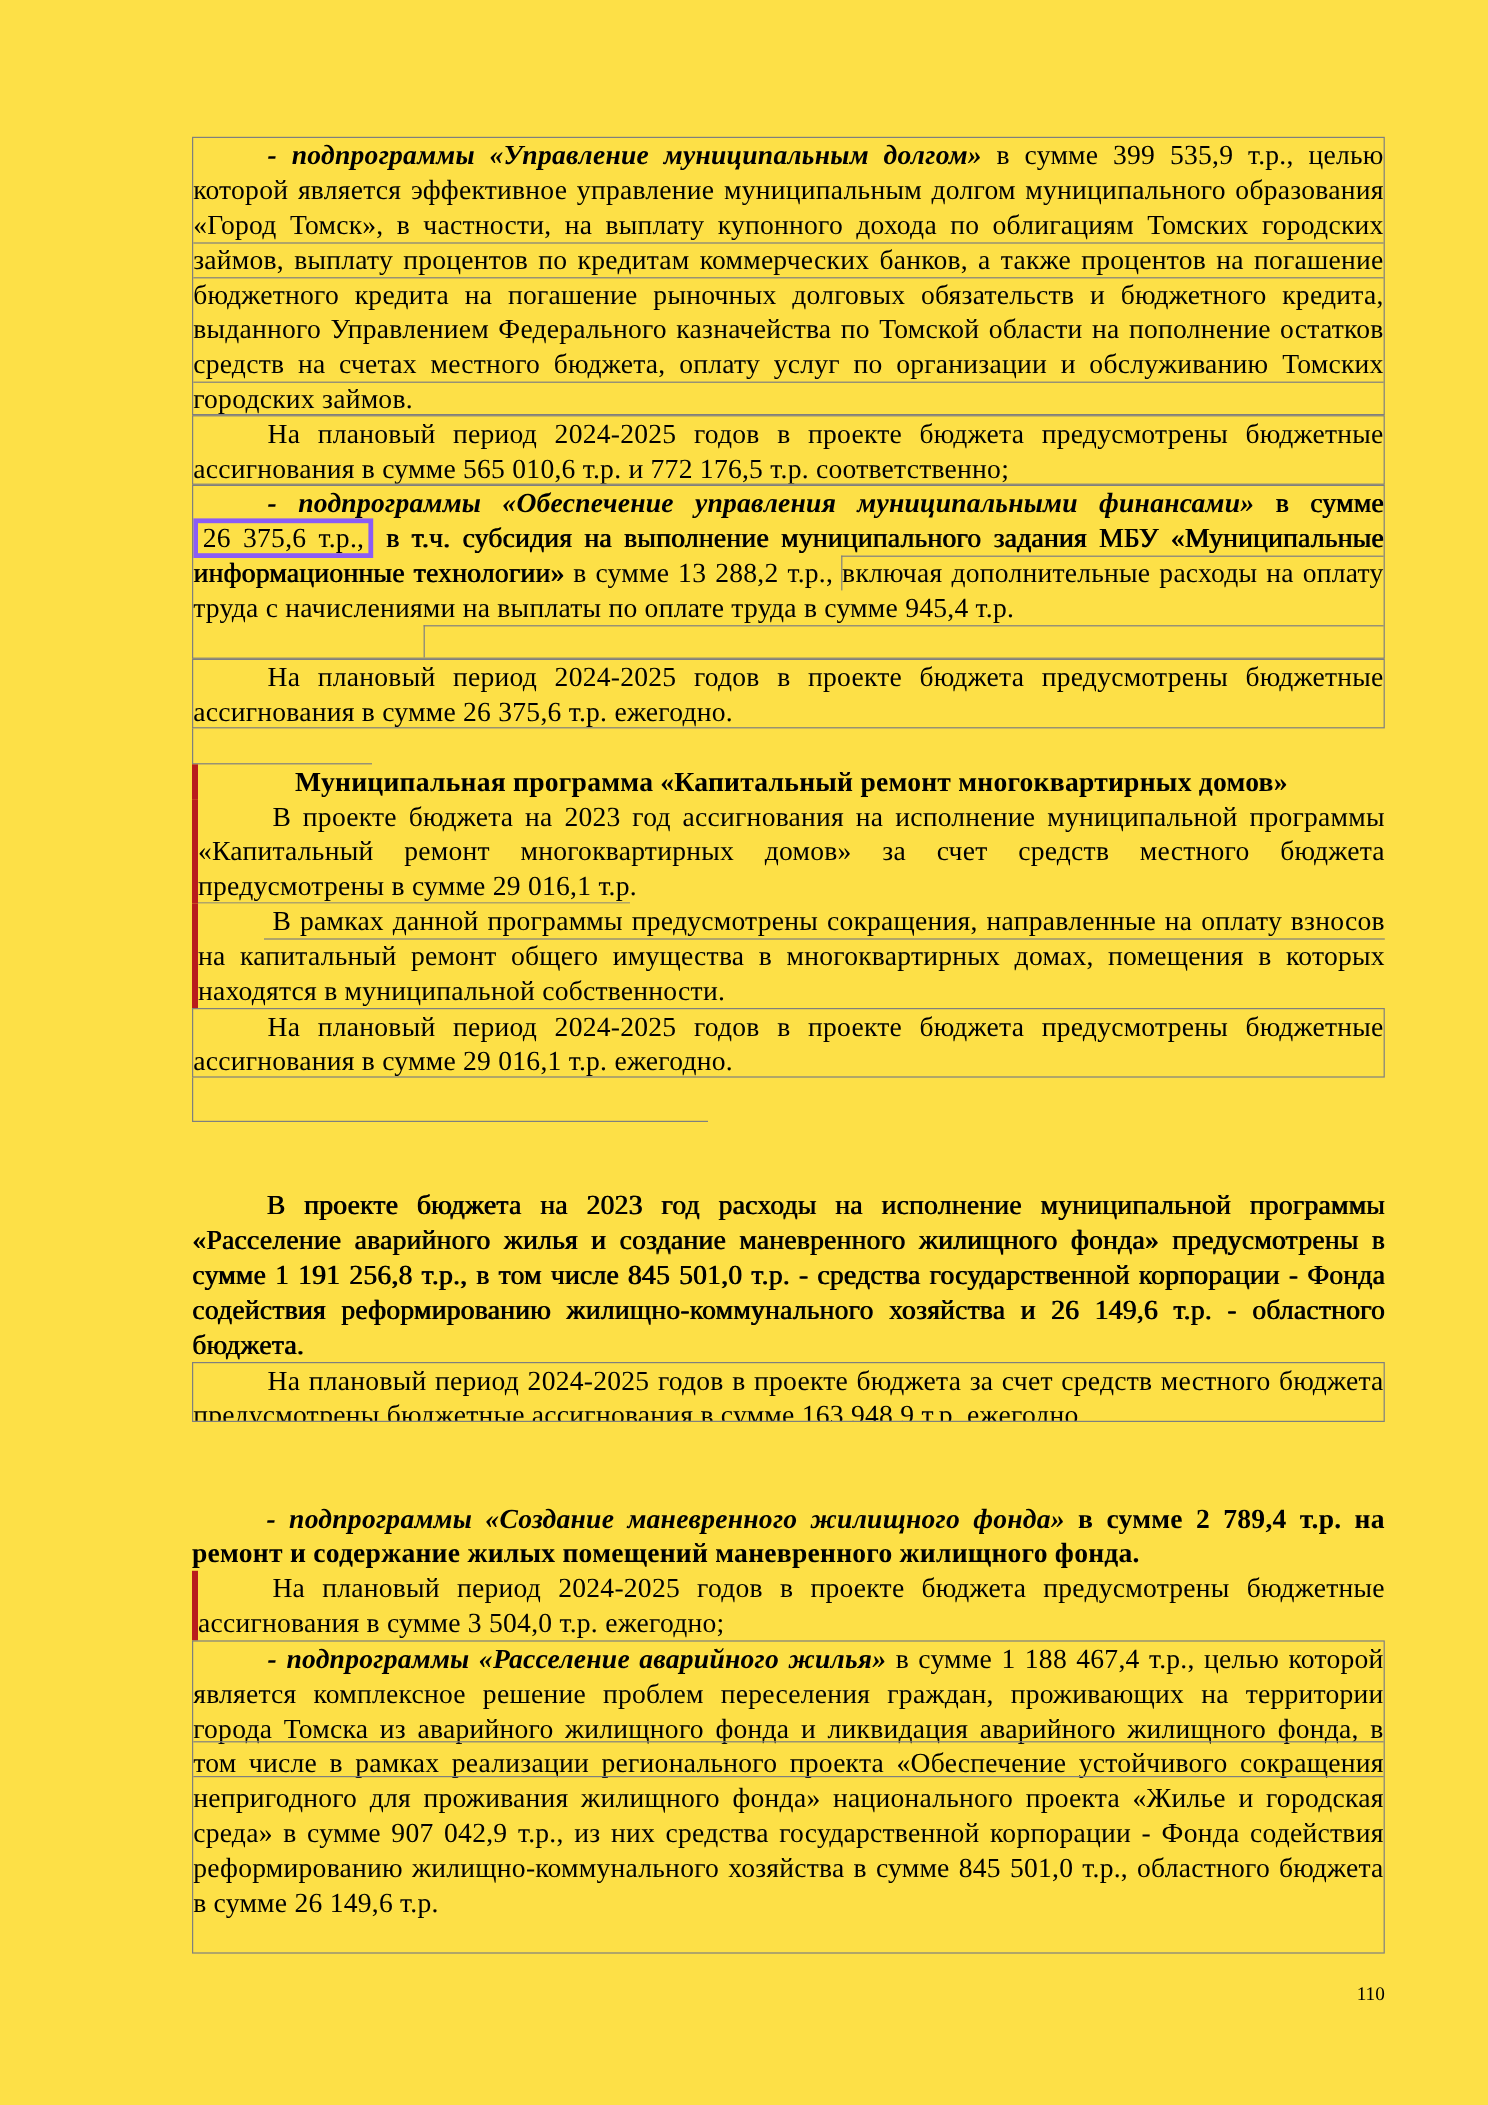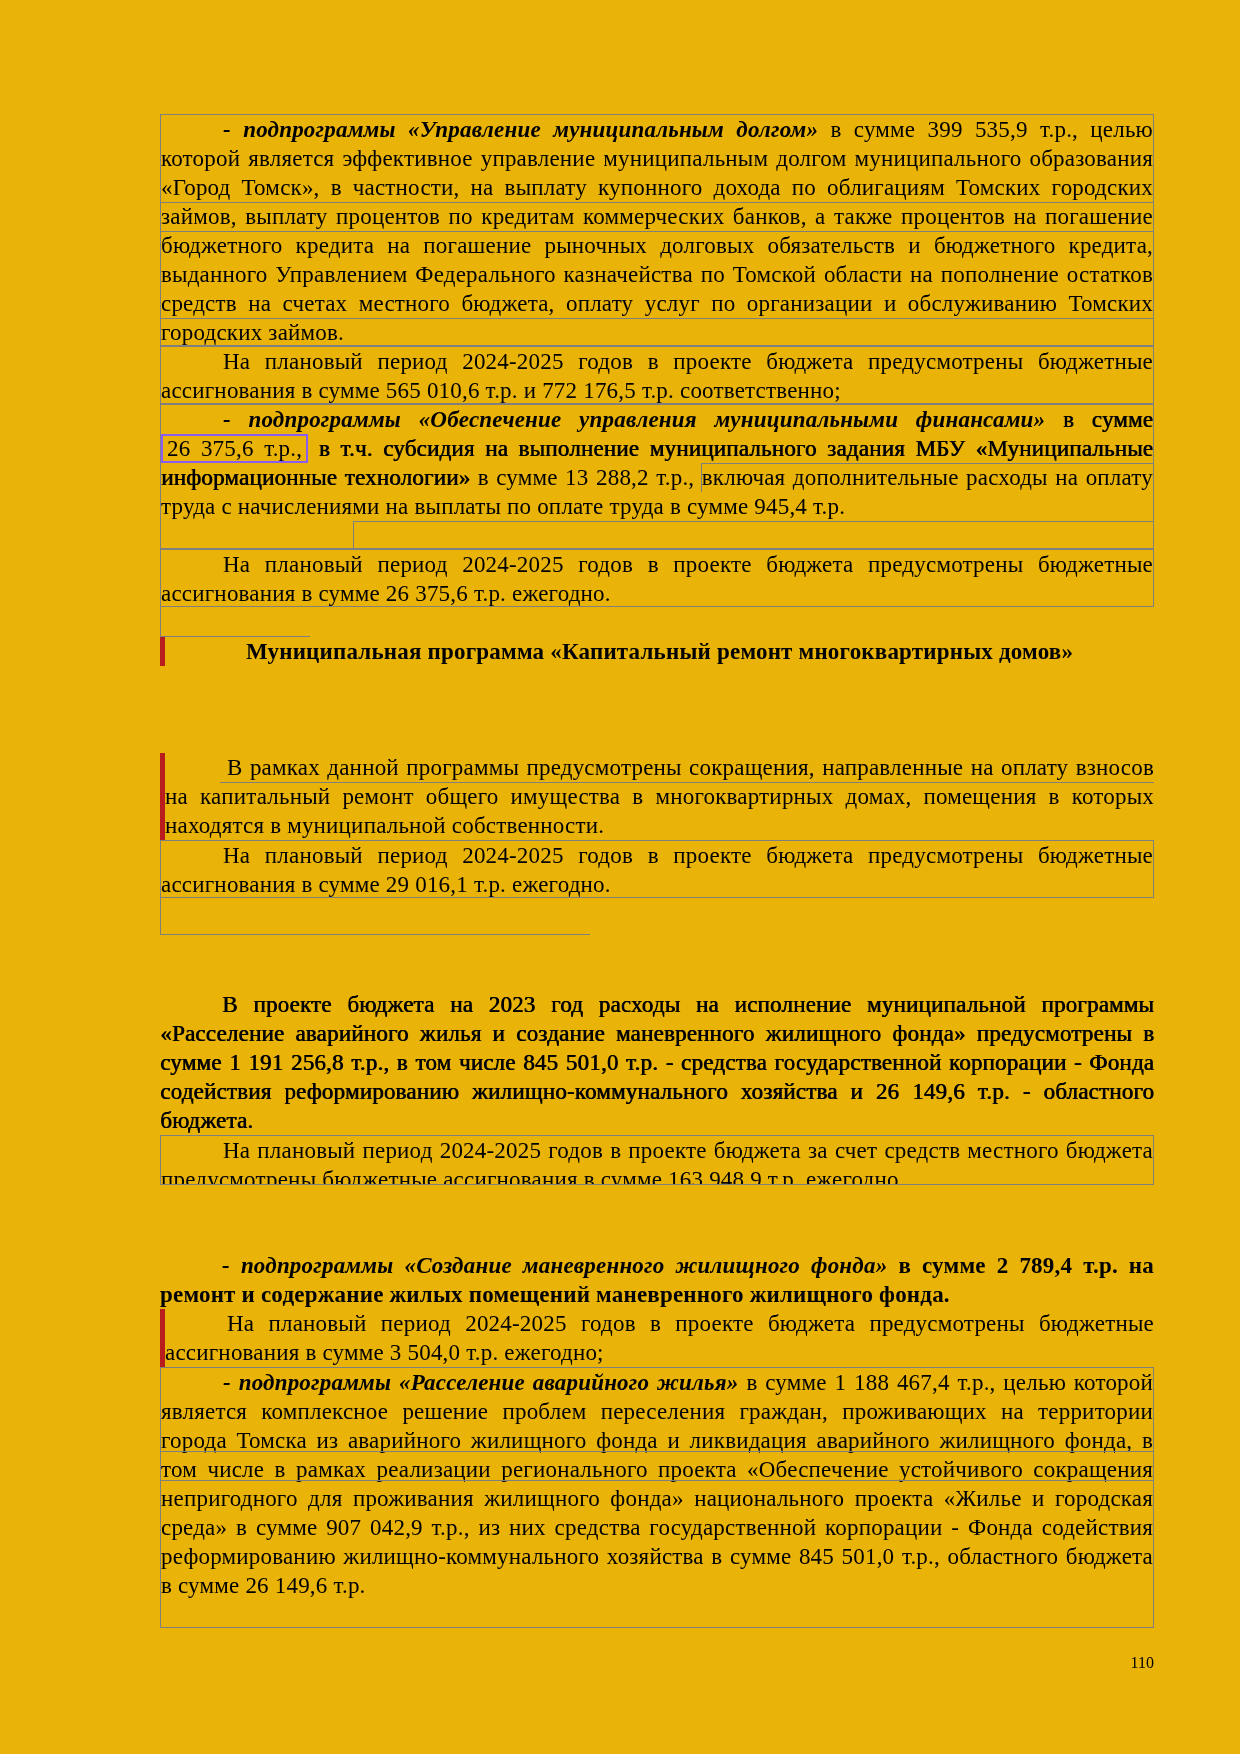--- a/index.html
+++ b/index.html
@@ -1,36 +1,36 @@
 <!DOCTYPE html>
 <html><head>
 <meta charset="utf-8">
 <style>
   html,body{margin:0;padding:0;background:#ffffff;}
   .page{
     position:relative;
     width:1240px;height:1754px;
-    background:#eab308;
+    background:#fde047;
     font-family:"Liberation Serif","DejaVu Serif",serif;
     color:#000000;
     overflow:hidden;
   }
   .para{
     position:absolute;left:160px;width:994px;
     font-size:23px;line-height:29px;letter-spacing:0.2px;
     text-align:justify;text-indent:62px;
     box-sizing:border-box;overflow:hidden;
   }
   .head{text-align:center;text-indent:0;font-weight:bold;}
   .box{border:1px solid #7f7f7f;}
   .bl{border-left:5px solid #b91c1c;}
   .lead{font-weight:bold;font-style:italic;}
   .b{font-weight:bold;}
   .smear{text-shadow:0.7px 0 currentColor;}
-  .numbox{border:2px solid #8b5cf6;padding:0 4px;}
+  .numbox{border:4px solid #8b5cf6;padding:0 4px;}
   .ln-h{position:absolute;height:1px;background:#7f7f7f;}
   .ln-v{position:absolute;width:1px;background:#7f7f7f;}
   .stub{position:absolute;box-sizing:border-box;
         border-left:1px solid #7f7f7f;border-bottom:1px solid #7f7f7f;}
   .pageno{
     position:absolute;left:160px;width:994px;top:1648px;
     text-align:right;font-size:16px;line-height:29px;
   }
 </style>
 </head>
@@ -60,20 +60,24 @@
   <div class="para box" style="top:549px;height:58px">
     <span>На плановый период 2024-2025 годов в проекте бюджета предусмотрены бюджетные ассигнования в сумме 26&nbsp;375,6 т.р. ежегодно.</span>
   </div>
 
   <i class="stub" style="top:607px;left:160px;width:150px;height:30px"></i>
 
   <div class="para head bl" style="top:637px;height:29px">
     <span>Муниципальная программа «Капитальный ремонт многоквартирных домов»</span>
   </div>
 
+  <div class="para bl" style="top:666px;height:87px">
+    <span>В проекте бюджета на 2023 год ассигнования на исполнение муниципальной программы «Капитальный ремонт многоквартирных домов» за счет средств местного бюджета предусмотрены в сумме 29&nbsp;016,1 т.р.</span>
+    <i class="ln-h" style="top:86px;left:0;width:360px"></i>
+  </div>
 
   <div class="para bl" style="top:753px;height:87px">
     <span>В рамках данной программы предусмотрены сокращения, направленные на оплату взносов на капитальный ремонт общего имущества в многоквартирных домах, помещения в которых находятся в муниципальной собственности.</span>
     <i class="ln-h" style="top:29px;left:55px;width:939px"></i>
   </div>
 
   <div class="para box" style="top:840px;height:58px">
     <span>На плановый период 2024-2025 годов в проекте бюджета предусмотрены бюджетные ассигнования в сумме 29&nbsp;016,1 т.р. ежегодно.</span>
   </div>
 

